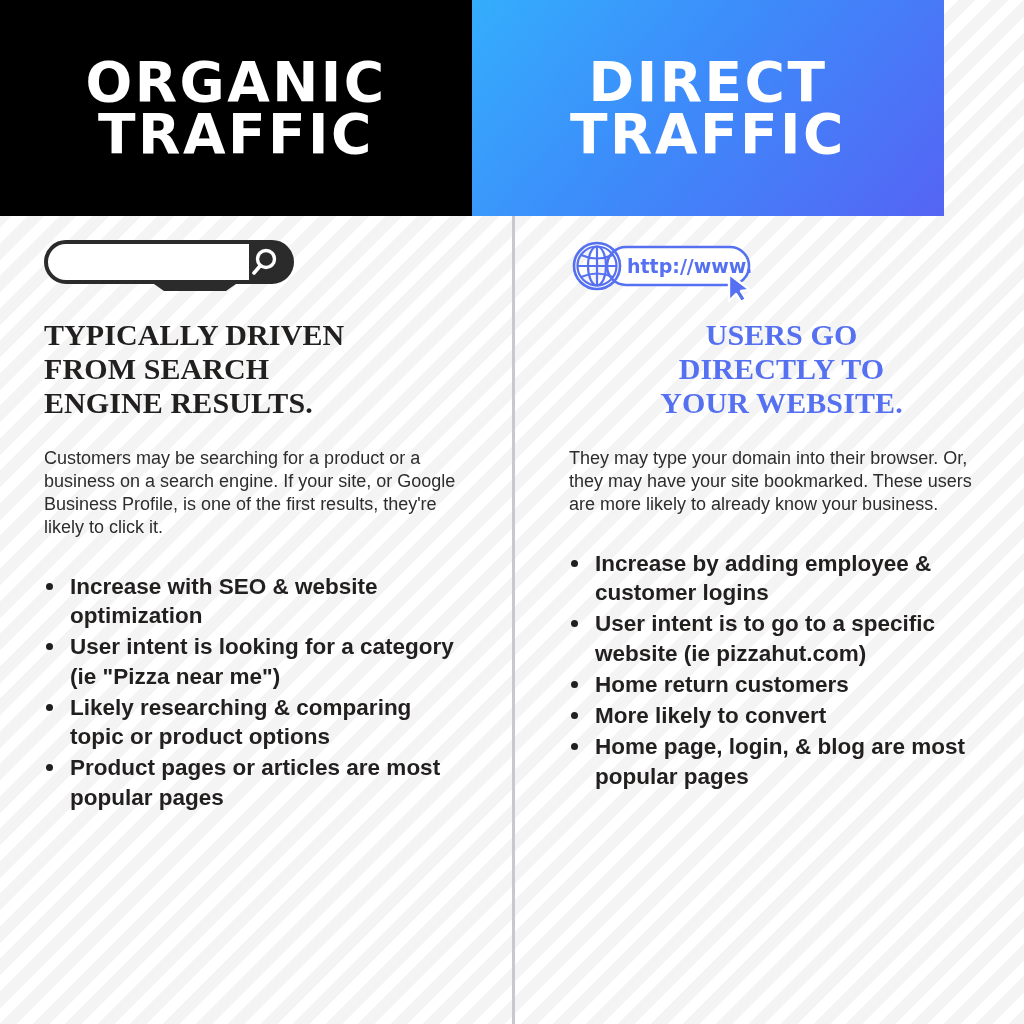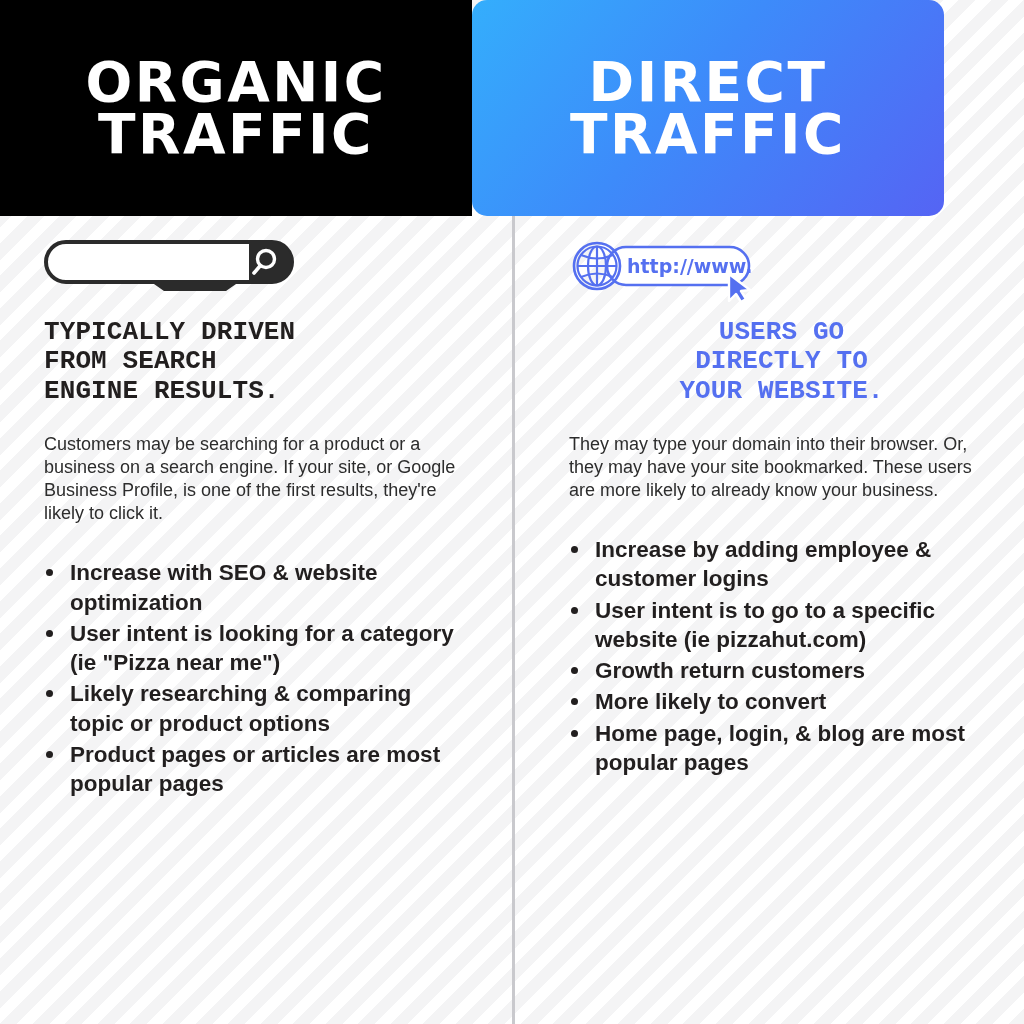--- a/index.html
+++ b/index.html
@@ -42,21 +42,20 @@
     display: flex;
     align-items: center;
     justify-content: center;
     text-align: center;
   }
   .header-organic {
     background: #000000;
   }
   .header-direct {
     background: linear-gradient(131deg, #34aefc 0%, #3d8bfa 45%, #5564f4 100%);
-    border-radius: 15px;
   }
   .header-title {
     color: #ffffff;
     font-size: 55px;
     line-height: 0.95;
     font-weight: 700;
     letter-spacing: 2.5px;
     text-transform: uppercase;
     white-space: pre-line;
     font-family: "DejaVu Sans", sans-serif;
@@ -94,28 +93,28 @@
 
   
   .icon-wrap {
     height: 64px;
     display: flex;
     align-items: flex-start;
   }
 
   
   .sub-heading {
-    font-size: 26px;
+    font-size: 30px;
     line-height: 1.13;
     font-weight: 700;
     letter-spacing: 0.1px;
     text-transform: uppercase;
     margin: 14px 0 0 0;
     white-space: pre-line;
-    font-family: Liberation Mono, monospace;
+    font-family: Liberation Serif, serif;
   }
   .sub-heading.dark { color: #221f1f; }
   .sub-heading.blue { color: #5570f0; text-align: center; }
 
   
   .body-text {
     font-size: 18px;
     line-height: 1.28;
     color: #2d2d2d;
     margin: 27px 0 0 0;
@@ -226,21 +225,21 @@
 
       <h2 class="sub-heading blue">Users go
 directly to
 your website.</h2>
 
       <p class="body-text">They may type your domain into their browser. Or, they may have your site bookmarked. These users are more likely to already know your business.</p>
 
       <ul class="bullet-list">
         <li class="bullet-item">Increase by adding employee &amp; customer logins</li>
         <li class="bullet-item">User intent is to go to a specific website (ie pizzahut.com)</li>
-        <li class="bullet-item">Growth return customers</li>
+        <li class="bullet-item">Home return customers</li>
         <li class="bullet-item">More likely to convert</li>
         <li class="bullet-item">Home page, login, &amp; blog are most popular pages</li>
       </ul>
 
     </div>
 
   </div>
 
 </div>
 

